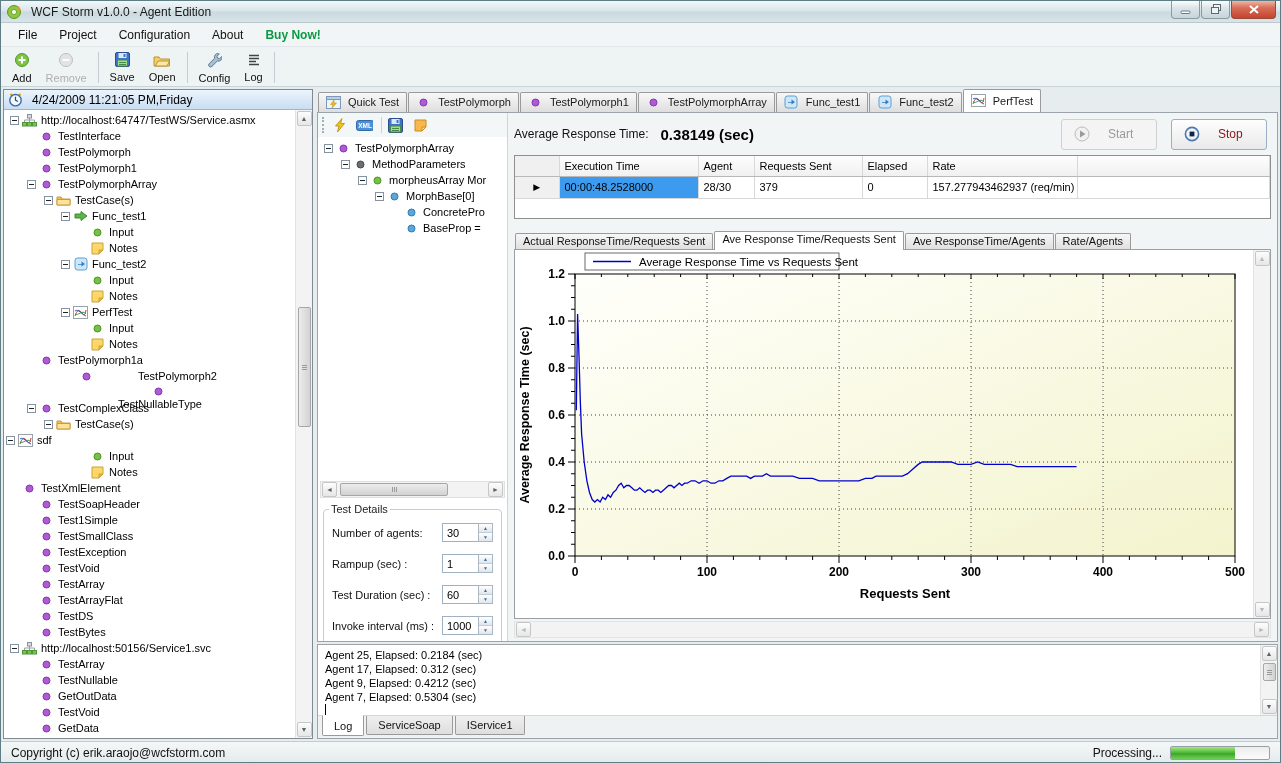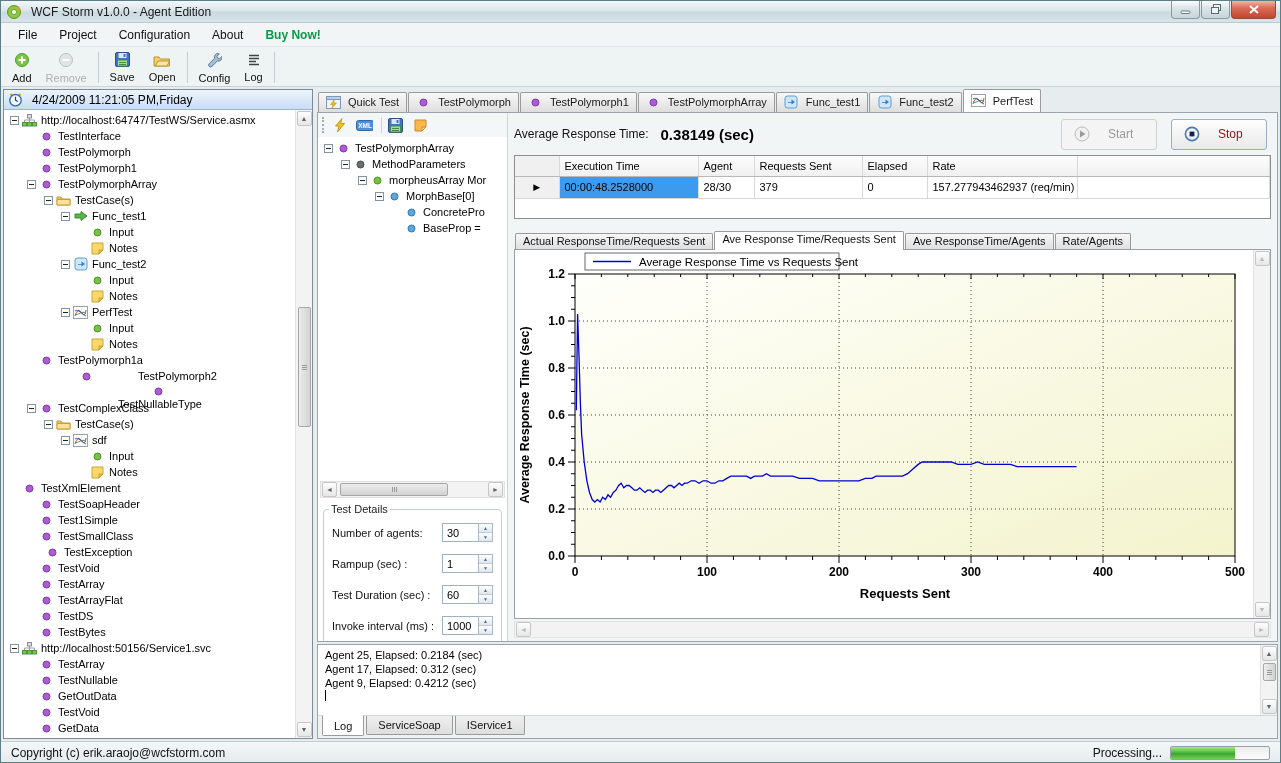--- a/index.html
+++ b/index.html
@@ -411,21 +411,21 @@
                 <span class="exp"></span>
               </span>
               <span class="t-icon">
                 <svg width="15" height="12">
                   <path d="M1 3 h4 l1.5 2 h7.5 v6 H1 z" fill="#f2c14e" stroke="#c89b3c"></path>
                   <path d="M1 5.5 h13 v5.5 H1 z" fill="#fce29a" stroke="#c89b3c"></path>
                 </svg>
               </span>
               <span>TestCase(s)</span>
             </div>
-            <div class="tree-row" style="padding-left: 55px;">
+            <div class="tree-row" style="">
               <span class="exp-slot">
                 <span class="exp"></span>
               </span>
               <span class="t-icon">
                 <svg width="15" height="13">
                   <rect x="0.5" y="0.5" width="14" height="12" fill="#fff" stroke="#99a2a8"></rect>
                   <path d="M2 10 C4 4 6 3 8 6 S12 11 13 4" stroke="#cc3333" fill="none"></path>
                   <path d="M2 8 C5 10.5 9 3 13 8" stroke="#3a9a3a" fill="none"></path>
                   <path d="M2 5 C5 2 10 9.5 13 10" stroke="#3355cc" fill="none"></path>
                 </svg>
@@ -480,21 +480,21 @@
             </div>
             <div class="tree-row" style="padding-left: 21px;">
               <span class="exp-slot"></span>
               <span class="t-icon">
                 <svg width="9" height="9">
                   <circle cx="4.5" cy="4.5" r="3.5" fill="#b05ad6" stroke="#7d3ba8"></circle>
                 </svg>
               </span>
               <span>TestSmallClass</span>
             </div>
-            <div class="tree-row" style="padding-left: 27px;">
+            <div class="tree-row" style="padding-left: 21px;">
               <span class="exp-slot"></span>
               <span class="t-icon">
                 <svg width="9" height="9">
                   <circle cx="4.5" cy="4.5" r="3.5" fill="#b05ad6" stroke="#7d3ba8"></circle>
                 </svg>
               </span>
               <span>TestException</span>
             </div>
             <div class="tree-row" style="padding-left: 21px;">
               <span class="exp-slot"></span>
@@ -1027,20 +1027,21 @@
             </div>
         </div>
       </div>
 
       <div class="log-panel">
         <div class="log-body">
           <div class="log-lines" id="log-lines">
               <div>Agent 25, Elapsed: 0.2184 (sec)</div>
               <div>Agent 17, Elapsed: 0.312 (sec)</div>
               <div>Agent 9, Elapsed: 0.4212 (sec)</div>
+              <div>Agent 7, Elapsed: 0.5304 (sec)</div>
               <div><span class="caret"></span></div>
             </div>
           <div class="vscroll" style="">
     <div class="sb-btn ">▲</div>
     <div class="sb-track">
                 <div class="sb-thumb" style="height:18px;margin-top:1px"></div>
               </div>
     <div class="sb-btn ">▼</div>
             </div>
         </div>

